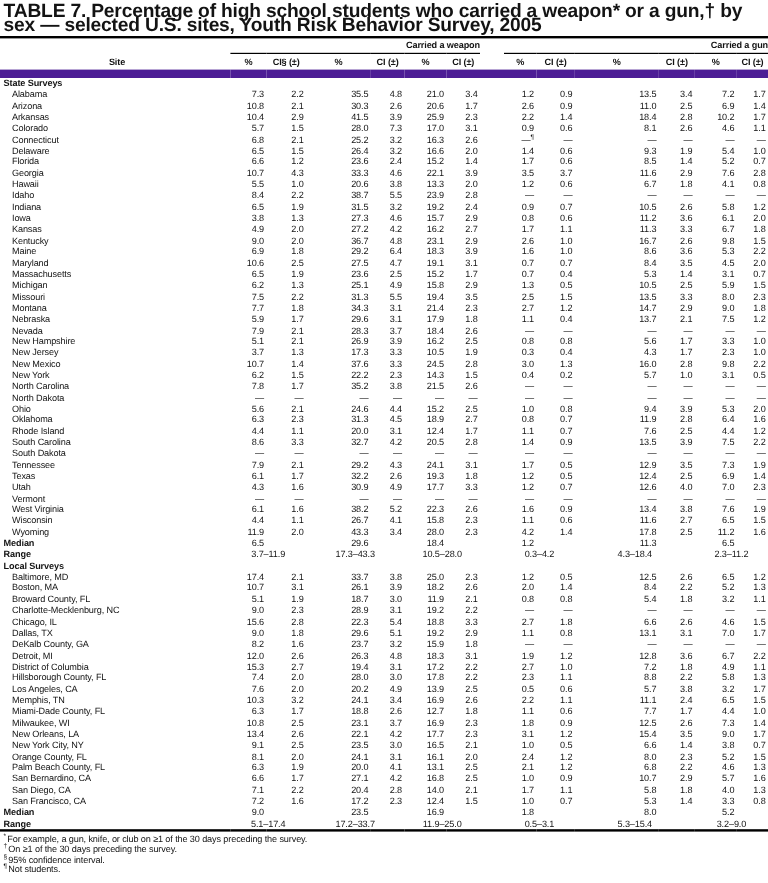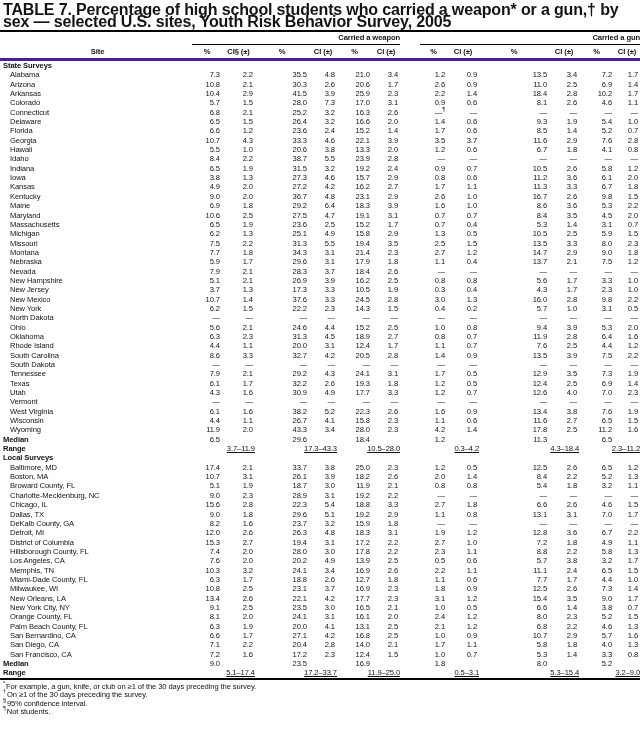--- a/index.html
+++ b/index.html
@@ -28,37 +28,37 @@
   thead th {
     font-weight: bold;
     font-size: 7.6px;
     padding: 0;
     vertical-align: bottom;
     white-space: nowrap;
     letter-spacing: -0.1px;
   }
   th.group  { text-align: right; border-bottom: 1px solid #000; height: 12px; line-height: 12px; }
   th.sub    { text-align: center; border-bottom: 1px solid #000; height: 11px; line-height: 11px; }
-  tr.colhead-row th { border-bottom: 3px solid #4c1d95; height: 13px; line-height: 13px; text-align: center; }
+  tr.colhead-row th { border-bottom: 7px solid #4c1d95; height: 13px; line-height: 13px; text-align: center; }
   th.site-head { text-align: left; padding-left: 3px; }
   th.blank { border-bottom: none; }
   tbody td {
     font-size: 7.6px;
     height: 9.35px;
     line-height: 9.35px;
     padding: 0;
     white-space: nowrap;
     letter-spacing: -0.1px;
     vertical-align: bottom;
   }
   td.num { text-align: right; padding-right: 2px; }
   td.site-cell { text-align: left; padding-left: 10px; }
   td.section-label { font-weight: bold; padding-left: 3px; }
   td.stat-label { font-weight: bold; padding-left: 3px !important; }
-  td.range-cell { text-align: right; padding-right: 0; text-decoration: underline; }
+  td.range-cell { text-align: center; padding-right: 0; }
   sup { font-size: 5.5px; line-height: 0; }
   .footnotes { padding: 3px 0 0 3px; }
   .footnote { font-size: 7.6px; line-height: 8.4px; letter-spacing: -0.1px; }
   .footnote span { margin-left: 1px; }
 </style>
 </head>
 <body>
 
 <div class="page">
   <div class="title">TABLE 7. Percentage of high school students who carried a weapon* or a gun,† by sex — selected U.S. sites, Youth Risk Behavior Survey, 2005</div>
@@ -518,20 +518,36 @@
           <td class="num">1.5</td>
           <td class="gap-cell"></td>
           <td class="num">0.4</td>
           <td class="num">0.2</td>
           <td class="num">5.7</td>
           <td class="num">1.0</td>
           <td class="num">3.1</td>
           <td class="num">0.5</td>
         </tr>
         <tr>
+          <td class="site-cell">North Carolina</td>
+          <td class="num">7.8</td>
+          <td class="num">1.7</td>
+          <td class="num">35.2</td>
+          <td class="num">3.8</td>
+          <td class="num">21.5</td>
+          <td class="num">2.6</td>
+          <td class="gap-cell"></td>
+          <td class="num">—</td>
+          <td class="num">—</td>
+          <td class="num">—</td>
+          <td class="num">—</td>
+          <td class="num">—</td>
+          <td class="num">—</td>
+        </tr>
+        <tr>
           <td class="site-cell">North Dakota</td>
           <td class="num">—</td>
           <td class="num">—</td>
           <td class="num">—</td>
           <td class="num">—</td>
           <td class="num">—</td>
           <td class="num">—</td>
           <td class="gap-cell"></td>
           <td class="num">—</td>
           <td class="num">—</td>

